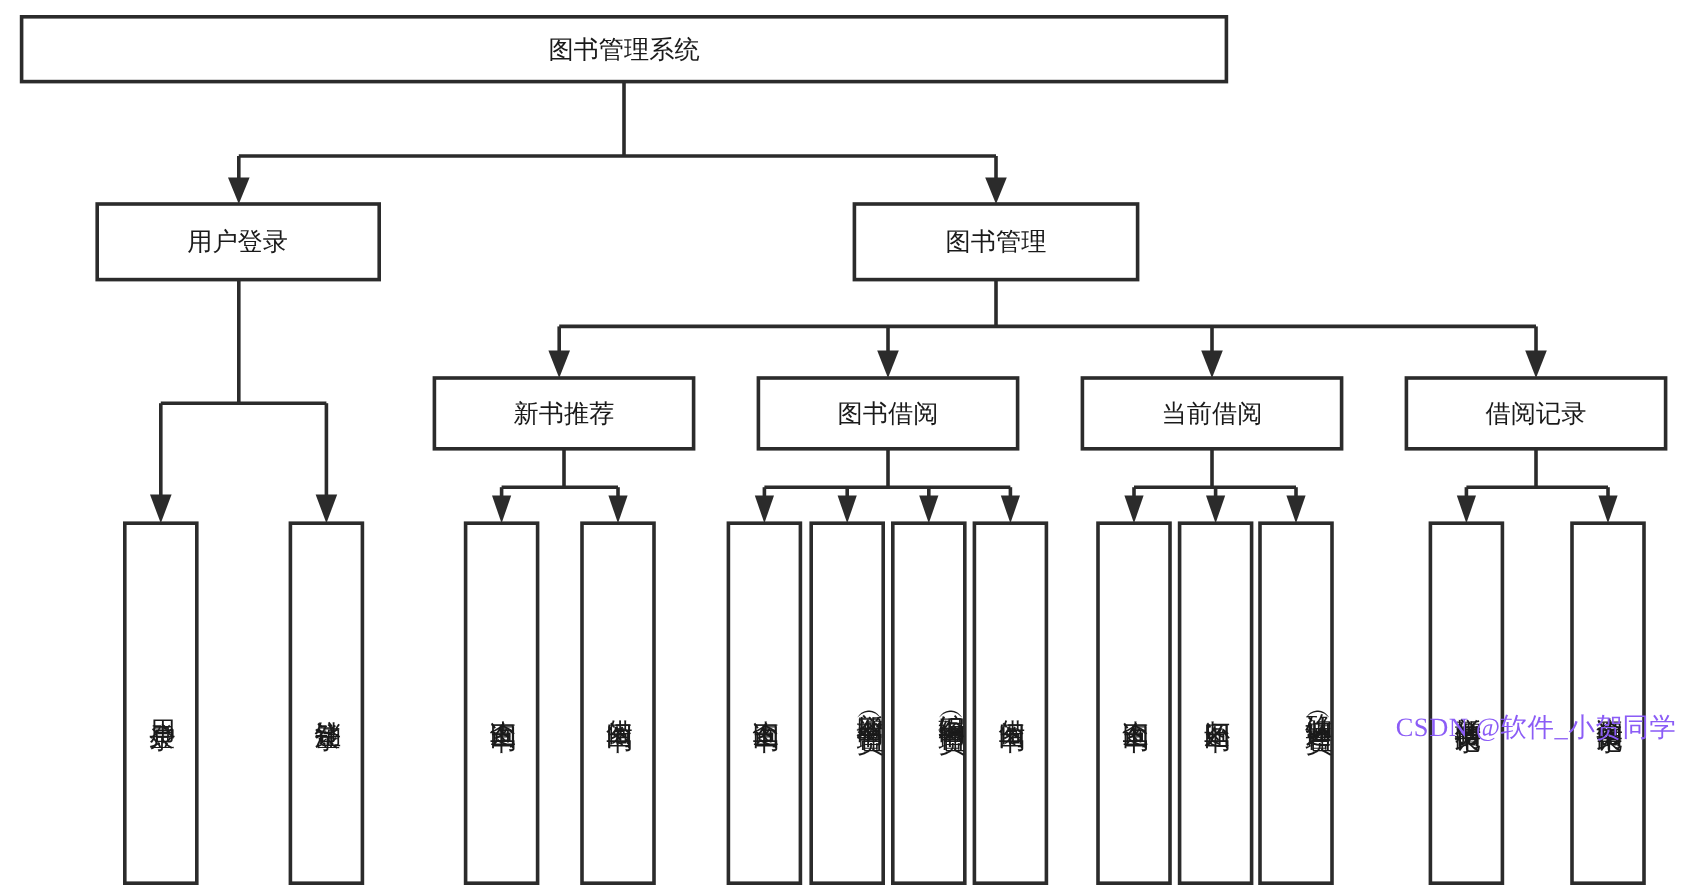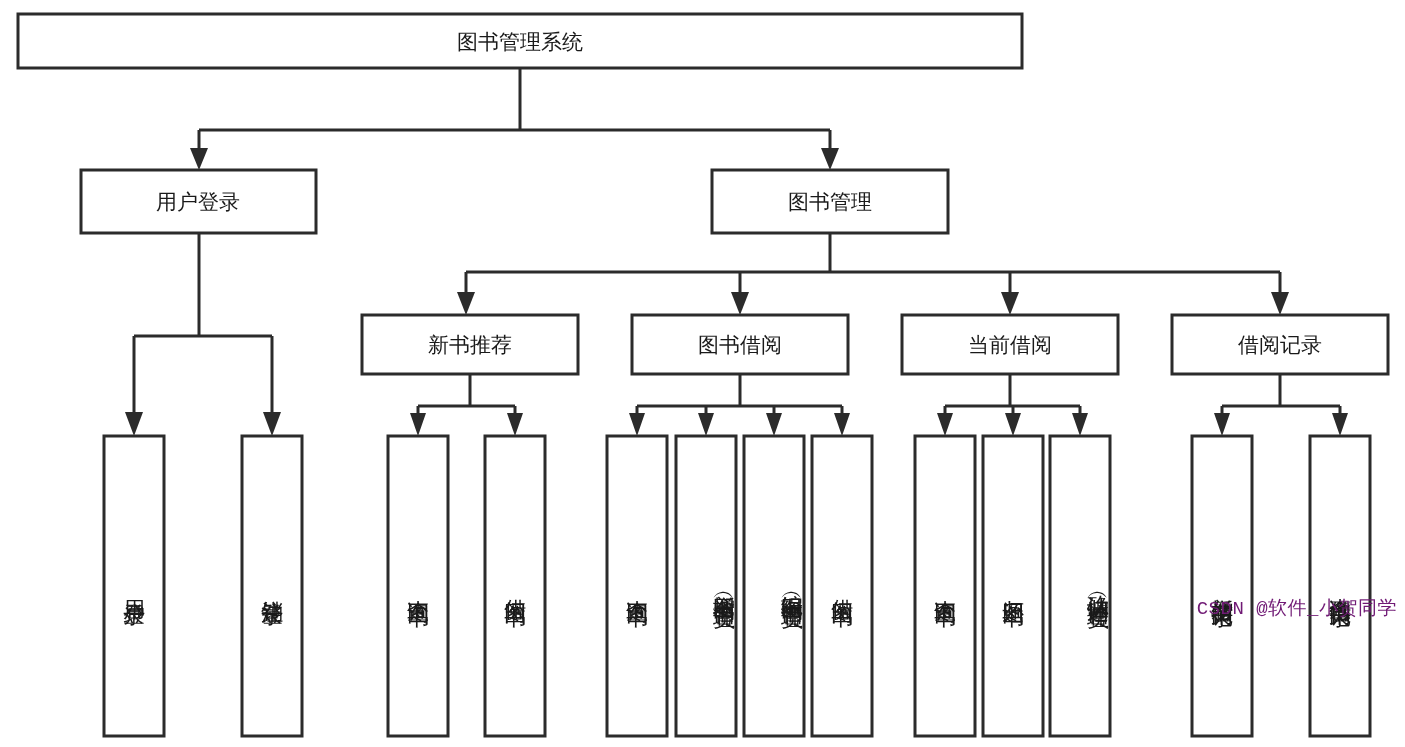--- a/index.html
+++ b/index.html
@@ -64,23 +64,23 @@
     display: flex;
     align-items: center;
     justify-content: center;
     white-space: nowrap;
     pointer-events: none;
   }
   #watermark {
     position: absolute;
     right: 8px;
     bottom: 6px;
-    font-family: Liberation Mono, monospace;
-    font-size: 19px;
-    color: #701a75;
+    font-family: Liberation Serif, serif;
+    font-size: 22px;
+    color: #8b5cf6;
     letter-spacing: 0.5px;
     user-select: none;
   }
 </style>
 </head>
 <body>
 
 <div id="diagram-root">
 
   <svg id="tree-svg" viewBox="0 0 1405 747">

